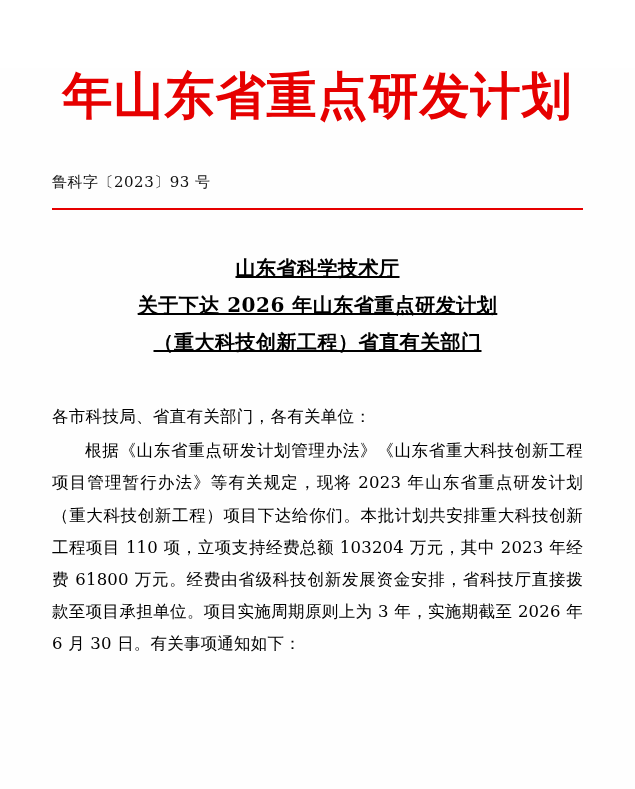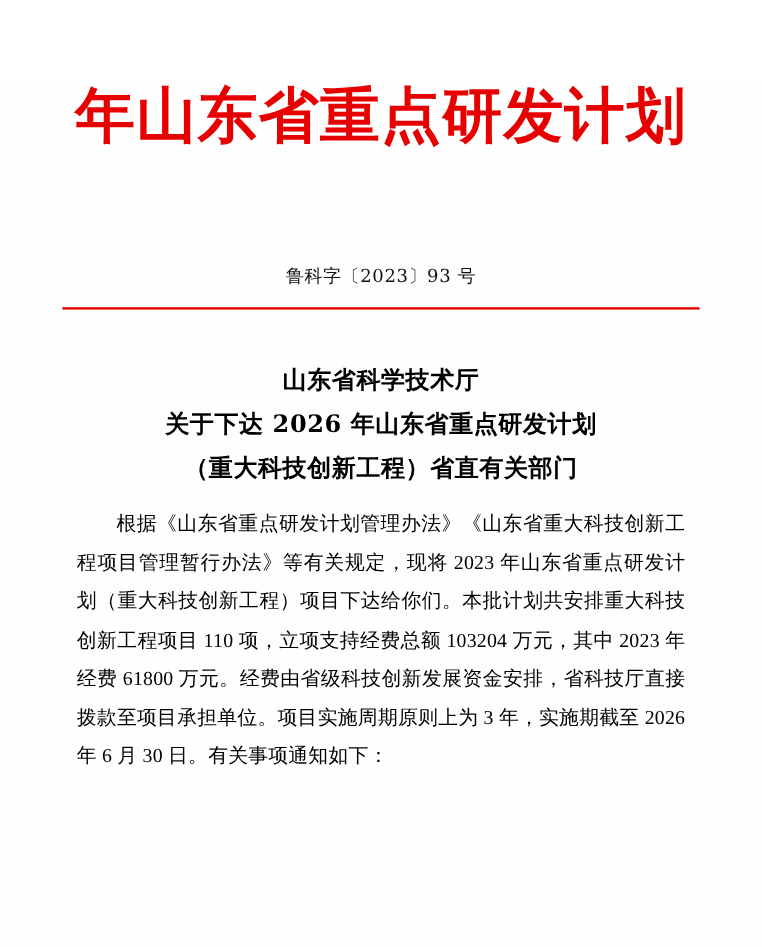--- a/index.html
+++ b/index.html
@@ -27,80 +27,81 @@
     color: #e60000;
     font-family: "DejaVu Serif", "Liberation Serif", serif;
     font-weight: bold;
     font-size: 50px;
     letter-spacing: 1px;
     line-height: 1.1;
     margin-top: 68px;
     white-space: nowrap;
   }
   .doc-number {
-    text-align: center;
+    text-align: left;
     font-size: 15px;
     color: #111111;
-    margin-top: 98px;
+    margin-top: 50px;
     letter-spacing: 0.5px;
   }
   .red-rule {
     margin-top: 16px;
     height: 2px;
     background: #e60000;
     width: 100%;
   }
   .title-block {
     margin-top: 40px;
     text-align: center;
     font-weight: bold;
     font-size: 20px;
     line-height: 1.85;
     color: #000;
     letter-spacing: 0.5px;
+    text-decoration: underline;
   }
   .title-line {
     display: block;
     white-space: nowrap;
   }
   .salutation {
     margin-top: 40px;
     font-size: 16.5px;
     line-height: 1.95;
     letter-spacing: 0.3px;
   }
   .body-text {
     font-size: 16.5px;
     line-height: 1.95;
     text-align: justify;
     text-justify: inter-ideograph;
     letter-spacing: 0.2px;
     margin-top: 2px;
   }
   .body-text p {
-    margin: 12px;
+    margin: 0;
     text-indent: 2em;
-    font-family: Liberation Serif, serif;
   }
 </style>
 </head>
 <body>
 
 <div class="page">
 
   <div class="masthead">年山东省重点研发计划</div>
 
   <div class="doc-number">鲁科字〔2023〕93 号</div>
 
   <div class="red-rule"></div>
 
   <div class="title-block">
     <span class="title-line">山东省科学技术厅</span>
     <span class="title-line">关于下达 2026 年山东省重点研发计划</span>
     <span class="title-line">（重大科技创新工程）省直有关部门</span>
   </div>
 
+  <div class="salutation">各市科技局、省直有关部门，各有关单位：</div>
 
   <div class="body-text">
     <p>根据《山东省重点研发计划管理办法》《山东省重大科技创新工程项目管理暂行办法》等有关规定，现将 2023 年山东省重点研发计划（重大科技创新工程）项目下达给你们。本批计划共安排重大科技创新工程项目 110 项，立项支持经费总额 103204 万元，其中 2023 年经费 61800 万元。经费由省级科技创新发展资金安排，省科技厅直接拨款至项目承担单位。项目实施周期原则上为 3 年，实施期截至 2026 年 6 月 30 日。有关事项通知如下：</p>
   </div>
 
 </div>
 
 </body></html>

